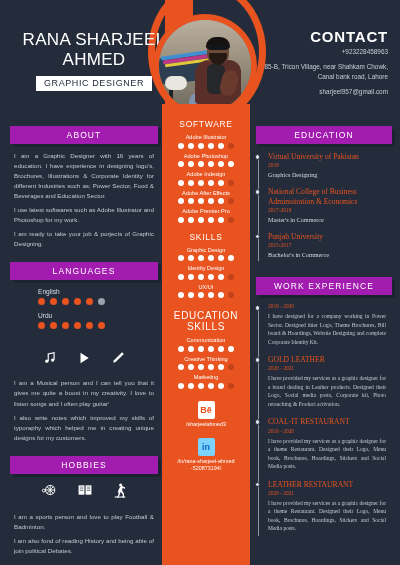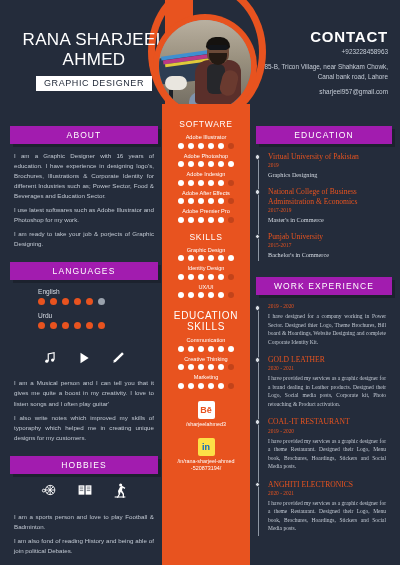--- a/index.html
+++ b/index.html
@@ -140,21 +140,21 @@
   .mid-dots{ display:flex; justify-content:center; gap:4px; }
   .mdot{ width:6px; height:6px; border-radius:50%; background:#ffffff; }
   .mdot.off{ background:#c2431a; }
 
   .social{ margin-top:10px; text-align:center; }
   .sbox{
     width:17px; height:18px; background:#ffffff; border-radius:2px;
     display:inline-flex; align-items:center; justify-content:center;
     color:#e8531f; font-size:9px; font-weight:bold; margin-bottom:2px;
   }
-  .sbox.li{ background:#fde047; color:#0a66c2;text-align:right; }
+  .sbox.li{ background:#7dd3fc; color:#0a66c2;text-align:right; }
   .shandle{ color:#ffffff; font-size:5.4px; line-height:1.3; margin-bottom:8px; padding:0 3px; }
 
   
   .col-right{
     position:absolute; left:256px; top:126px; width:136px;
   }
   .tl-wrap{ position:relative; padding:8px 0 4px 12px;font-family:Liberation Serif, serif; }
   .tl-line{
     position:absolute; left:2px; top:14px; bottom:10px;
     width:1.4px; background:#8e97a4;
@@ -498,20 +498,20 @@
 
       <div class="tl-entry">
         <span class="tl-dot"></span>
         <div class="tl-org">COAL-IT RESTAURANT</div>
         <div class="tl-date">2019 - 2020</div>
         <div class="tl-desc">I have provided my services as a graphic designer for a theme Restaurant. Designed their Logo, Menu book, Brochures, Hoardings, Stickers and Social Media posts.</div>
       </div>
 
       <div class="tl-entry">
         <span class="tl-dot"></span>
-        <div class="tl-org">ANGHITI ELECTRONICS</div>
+        <div class="tl-org">LEATHER RESTAURANT</div>
         <div class="tl-date">2020 - 2021</div>
         <div class="tl-desc">I have provided my services as a graphic designer for a theme Restaurant. Designed their Logo, Menu book, Brochures, Hoardings, Stickers and Social Media posts.</div>
       </div>
     </div>
   </div>
 
 </div>
 
 </body></html>

